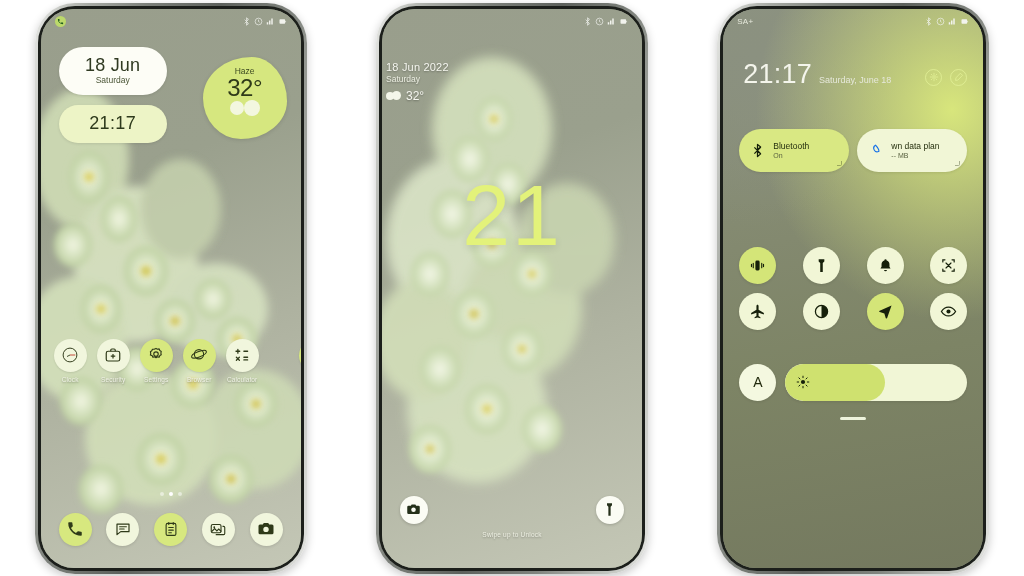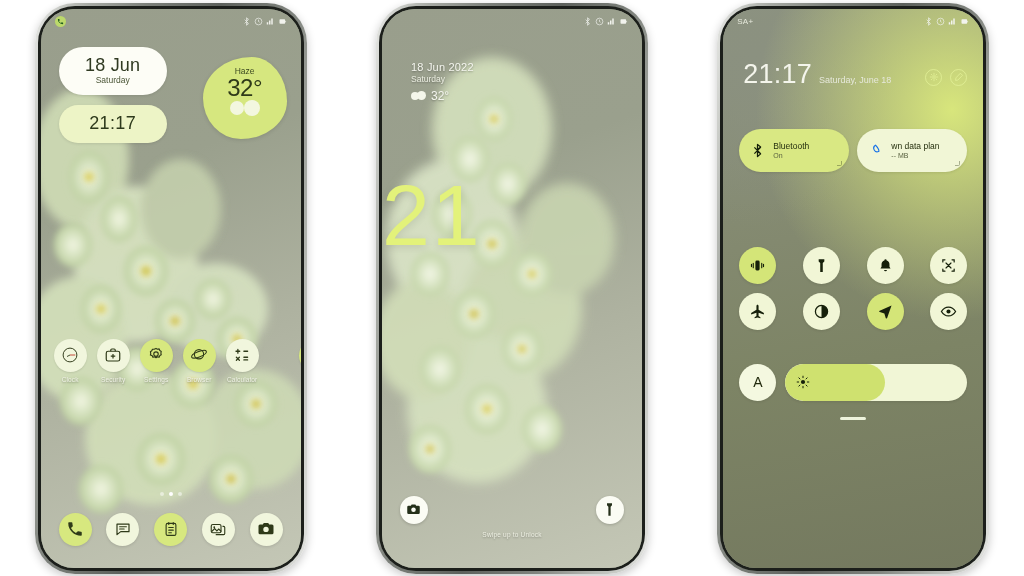--- a/index.html
+++ b/index.html
@@ -110,32 +110,32 @@
     width:33px; height:33px; border-radius:50%;
     display:flex; align-items:center; justify-content:center;
     box-shadow:0 1px 3px rgba(0,0,0,.12);
   }
   .dock-ic.lime { background:#d7e87f; }
   .dock-ic.cream { background:#f1f6dd; }
   .dock-ic svg { width:18px; height:18px; }
 
   
   .ls { position:absolute; inset:0; z-index:4; }
-  .ls-info { position:absolute; left:29px; top:52px; }
+  .ls-info { position:absolute; left:4px; top:52px; }
   .ls-date { font-size:11px; color:#f5f6ef; text-shadow:0 1px 2px rgba(0,0,0,.3); letter-spacing:.2px; }
   .ls-day { font-size:8.5px; color:#eceee2; text-shadow:0 1px 2px rgba(0,0,0,.3); margin-top:1px; }
   .ls-weather { display:flex; align-items:center; gap:5px; margin-top:5px; }
   .ls-cloud { position:relative; width:15px; height:8px; }
   .ls-cloud i { position:absolute; background:#f4f6ea; border-radius:50%; display:block; }
   .ls-cloud i.c1 { width:8px; height:8px; left:0; top:0; }
   .ls-cloud i.c2 { width:9px; height:9px; right:0; top:-.5px; }
   .ls-temp { font-size:12px; color:#f5f6ef; text-shadow:0 1px 2px rgba(0,0,0,.3); }
   .ls-bigclock {
     position:absolute; left:0; right:0; top:170px;
-    display:flex; flex-direction:column; align-items:flex-start;
+    display:flex; flex-direction:column; align-items:center;
     font-size:86px; line-height:.86; color:#e3f27a; font-weight:300;
     letter-spacing:2px; text-shadow:0 2px 8px rgba(0,0,0,.12);
   }
   .ls-bottom { position:absolute; left:18px; right:18px; bottom:24px; }
   .ls-btn {
     position:absolute; bottom:20px; width:28px; height:28px; border-radius:50%;
     background:#fbfcf4; display:flex; align-items:center; justify-content:center;
     box-shadow:0 1px 3px rgba(0,0,0,.18);
   }
   .ls-btn.left { left:0; } .ls-btn.right { right:0; }

